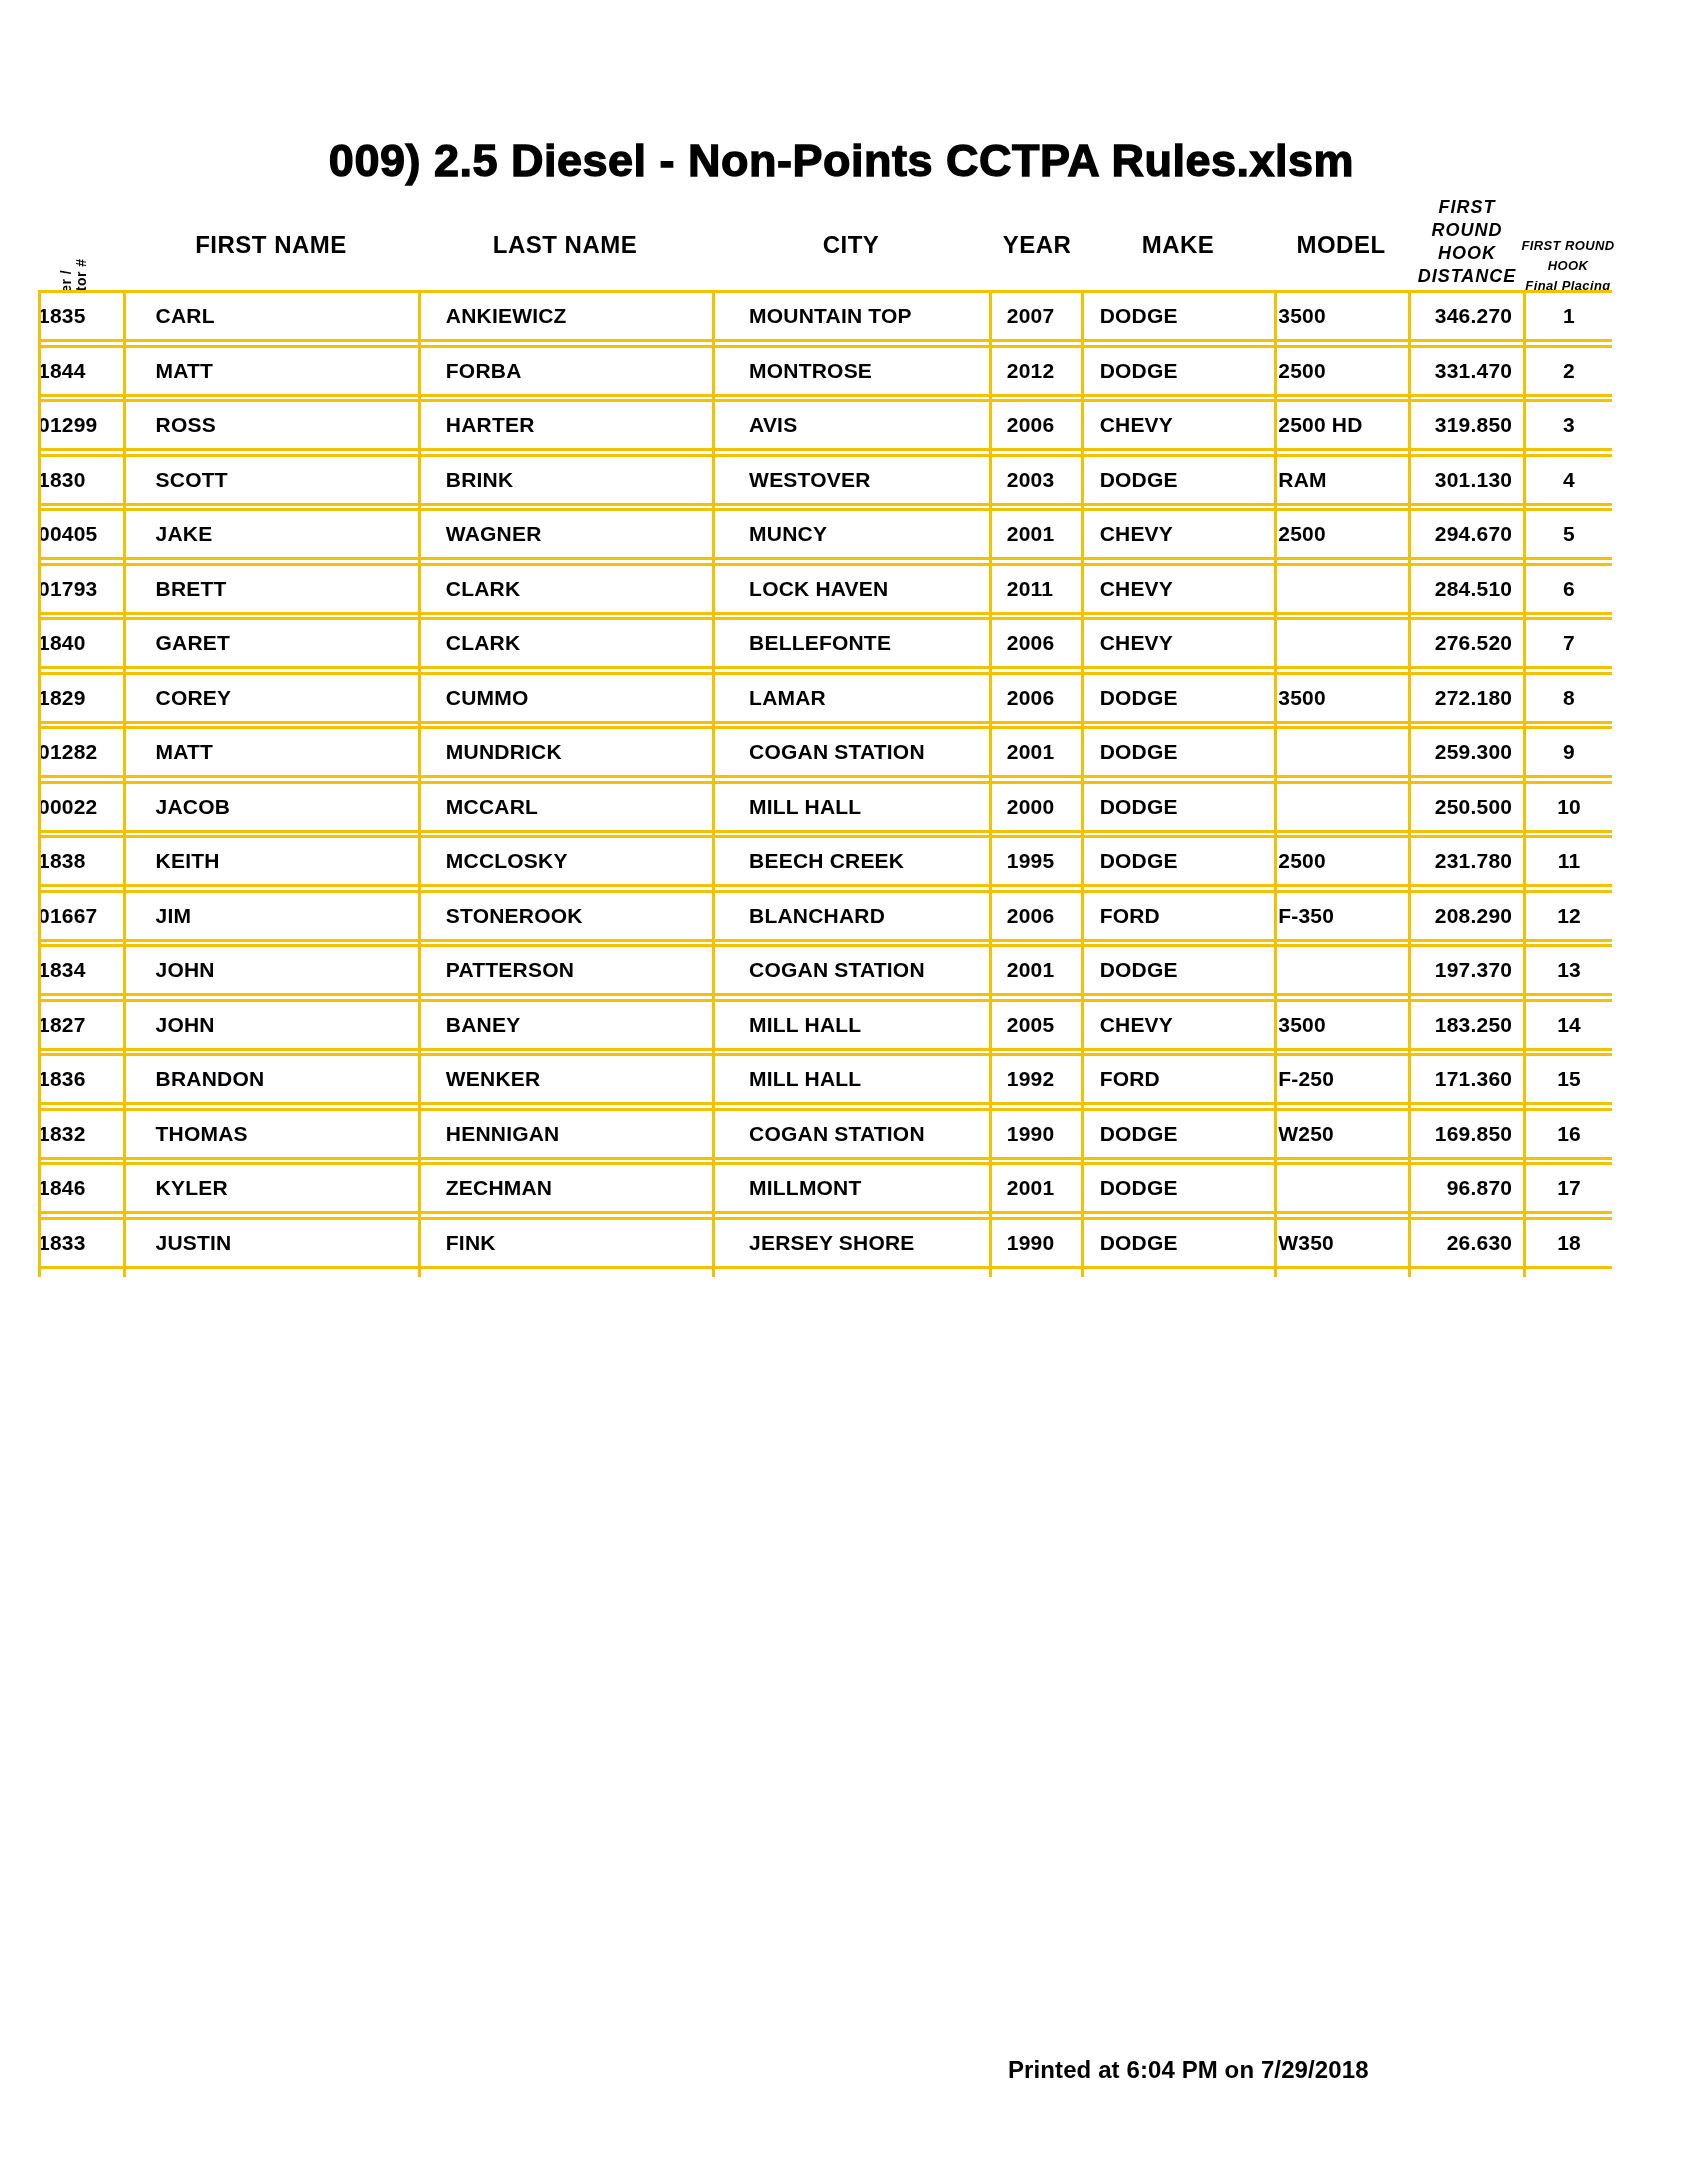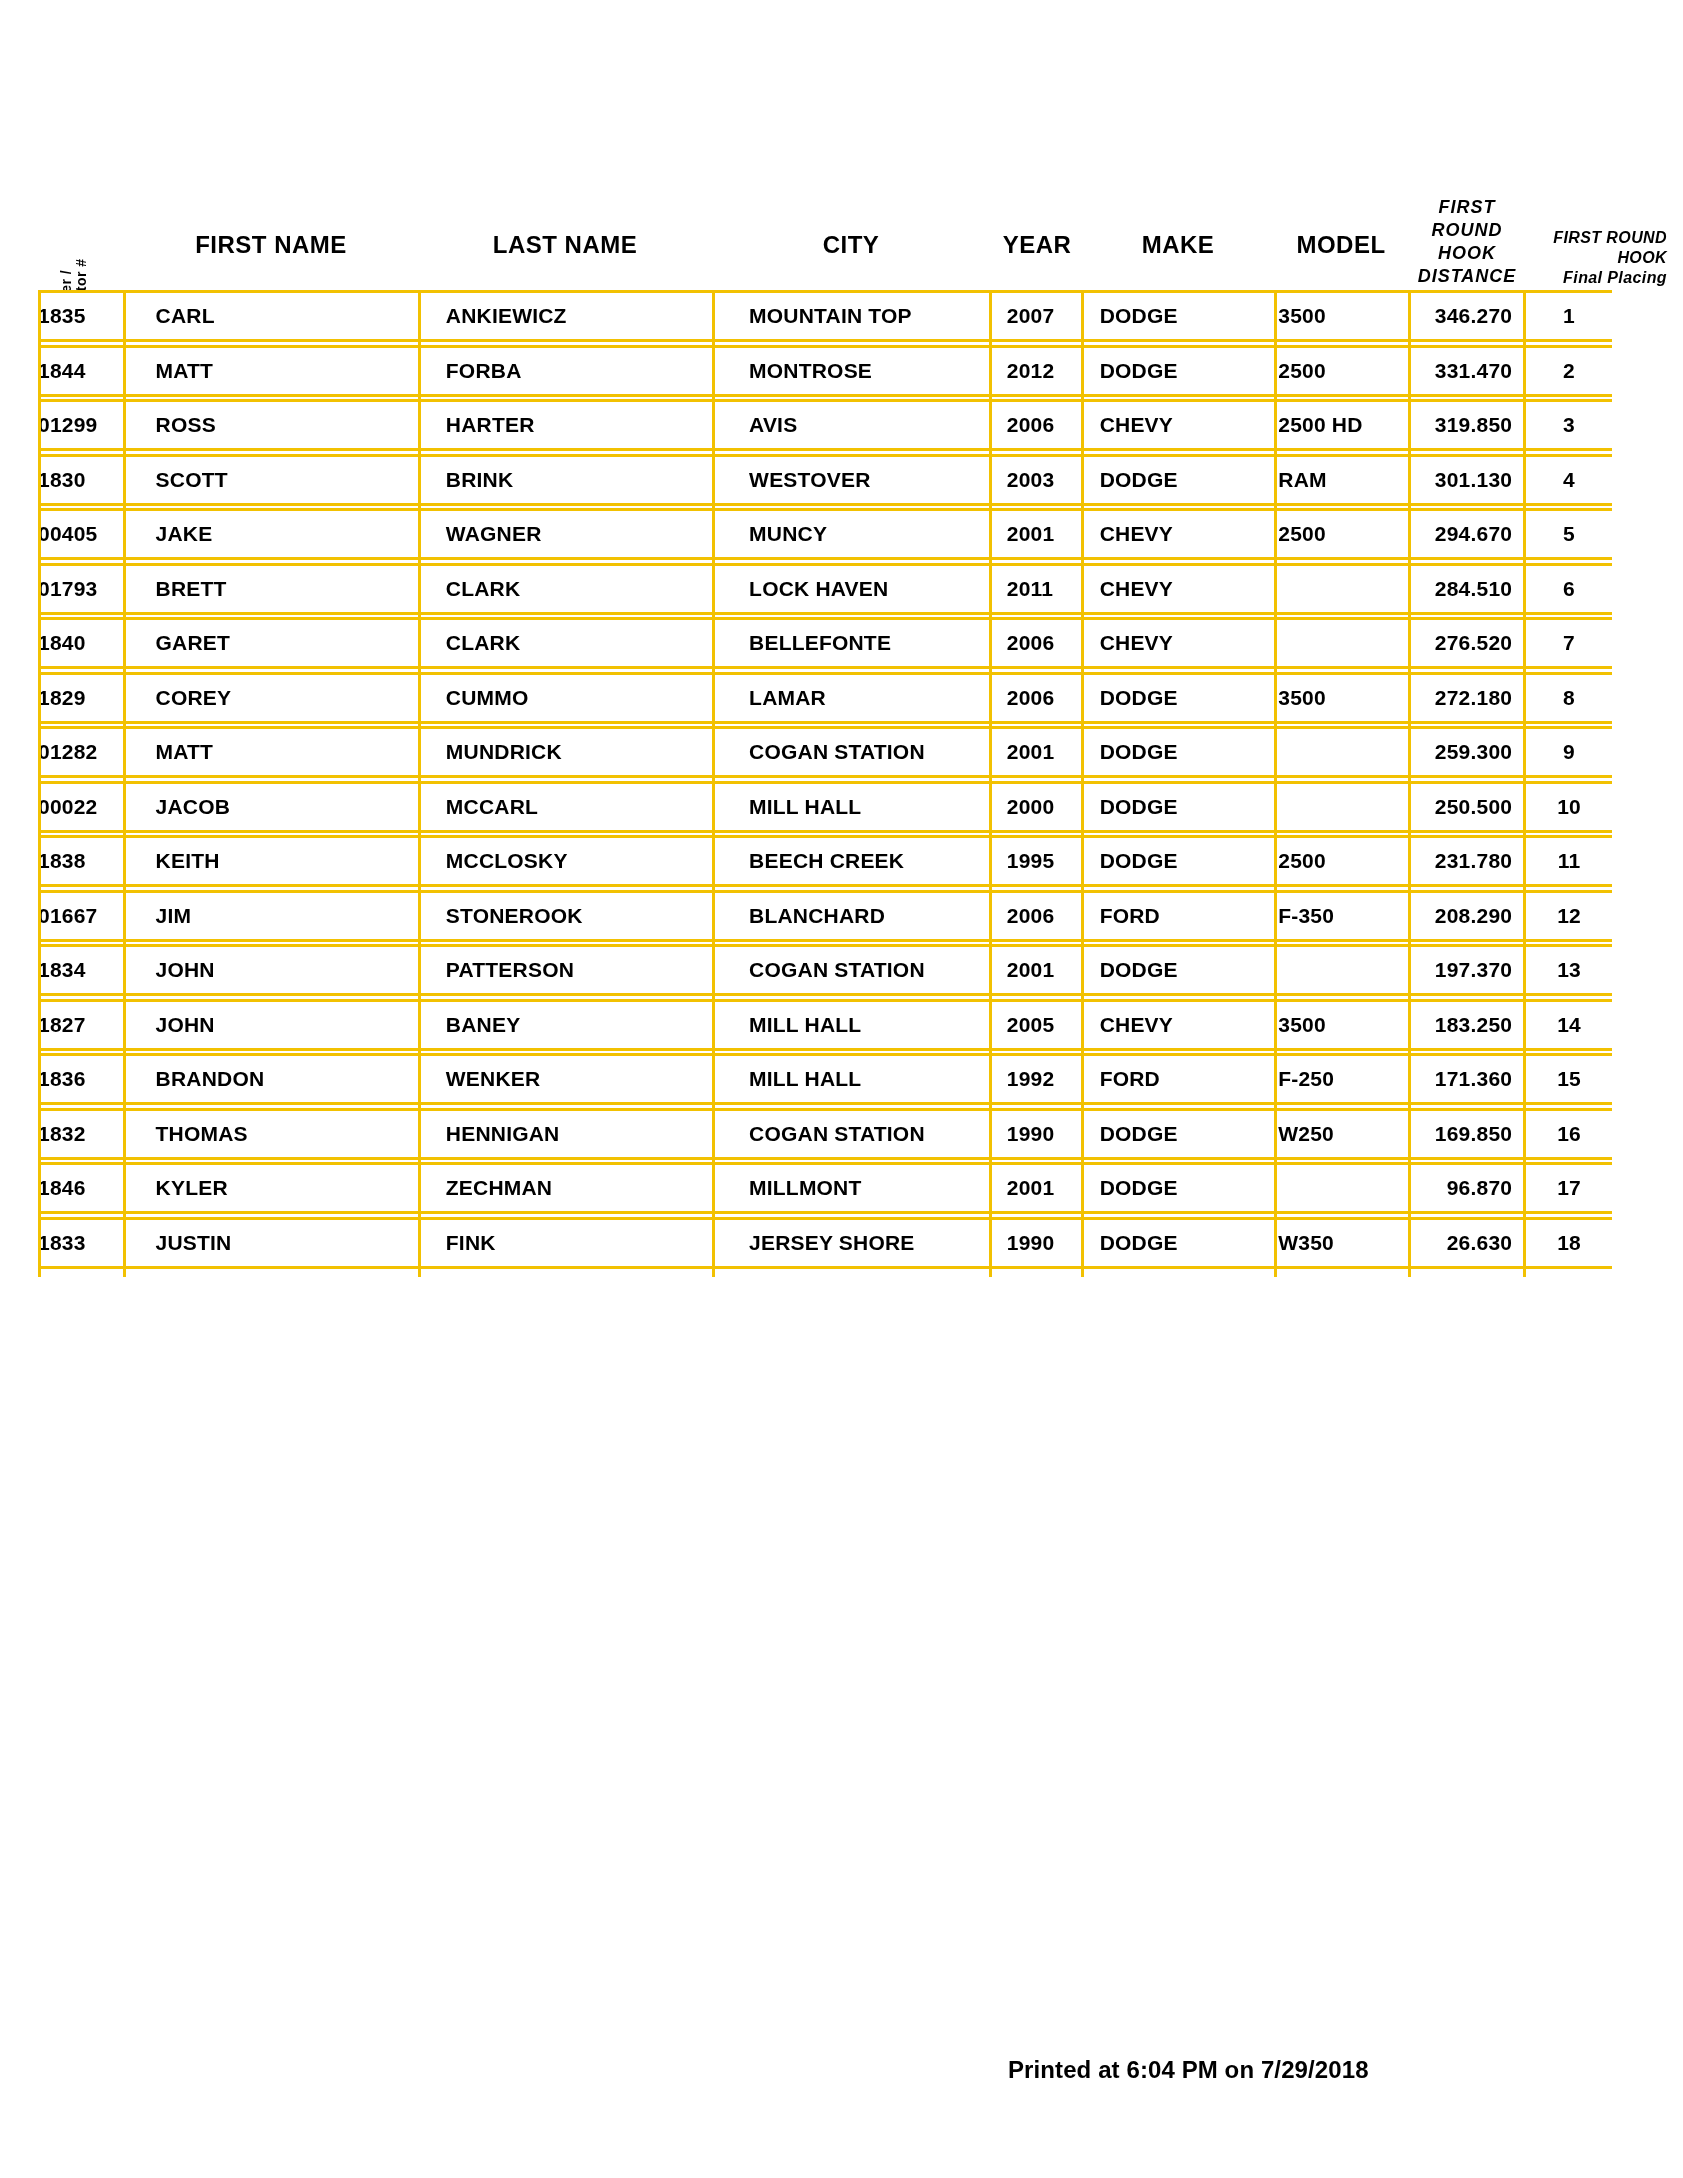--- a/index.html
+++ b/index.html
@@ -36,22 +36,22 @@
   .ch-first{left:271px;} .ch-last{left:565px;} .ch-city{left:851px;}
   .ch-year{left:1037px;} .ch-make{left:1178px;} .ch-model{left:1341px;}
   .stackhead{
     position:absolute;text-align:center;white-space:nowrap;font-style:italic;
   }
   .ch-distance{
     left:1368px;top:196px;width:198px;
     font-size:18px;line-height:23px;letter-spacing:1px;
   }
   .ch-placing{
-    left:1469px;top:228px;width:198px;
-    font-size:16px;line-height:20px;letter-spacing:0.4px;text-align:right;
+    left:1469px;top:236px;width:198px;
+    font-size:13px;line-height:20px;letter-spacing:0.4px;
   }
   .stackhead span{display:block;}
   .driver-head{
     position:absolute;left:-5px;top:228px;width:158px;height:30px;
     transform:rotate(-90deg);
     font-size:14px;line-height:15px;letter-spacing:0.5px;
     text-align:left;white-space:nowrap;
   }
   
   .grid{
@@ -87,20 +87,21 @@
     font-size:24px;line-height:38px;letter-spacing:0.1px;
   }
   .footer-line2{position:relative;}
   .printed-at{position:absolute;left:970px;top:0;}
 </style>
 </head>
 <body>
 
 <div class="page">
 
+  <div class="title2">009) 2.5 Diesel - Non-Points CCTPA Rules.xlsm</div>
 
   <div class="driver-head">
     <div>Driver /</div>
     <div>Tractor #</div>
   </div>
 
   <div class="colhead ch-first">FIRST NAME</div>
   <div class="colhead ch-last">LAST NAME</div>
   <div class="colhead ch-city">CITY</div>
   <div class="colhead ch-year">YEAR</div>

